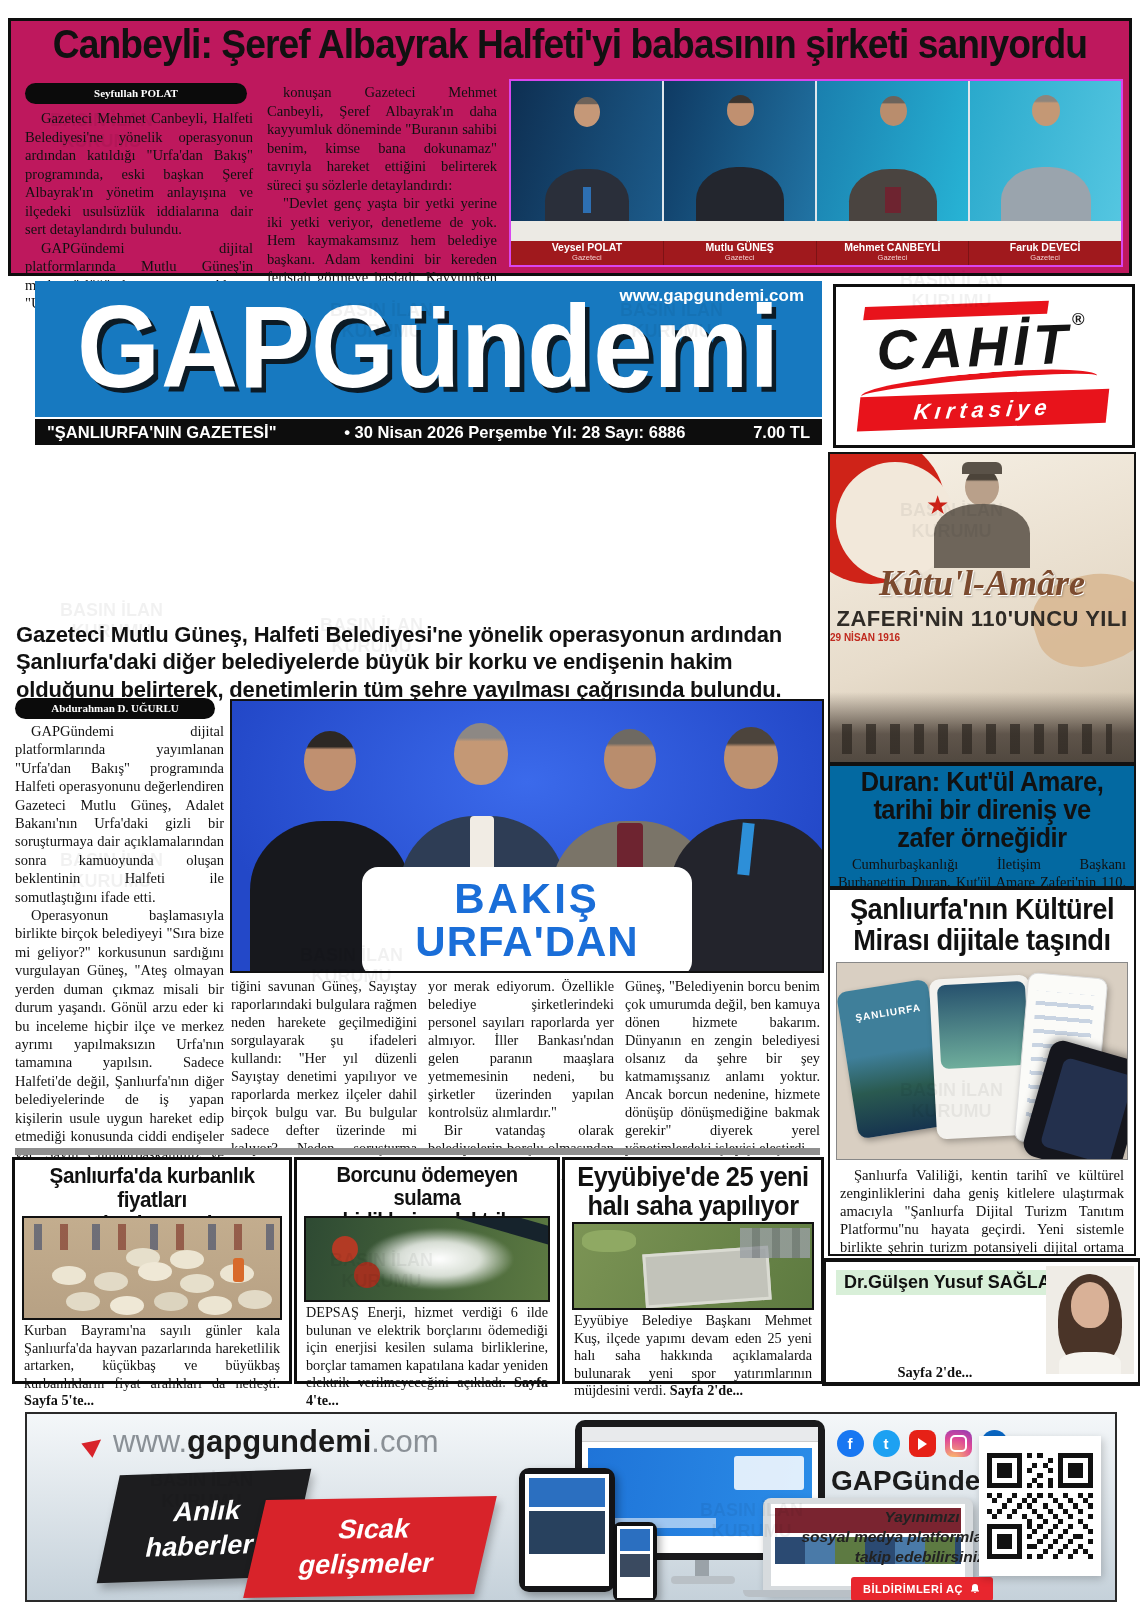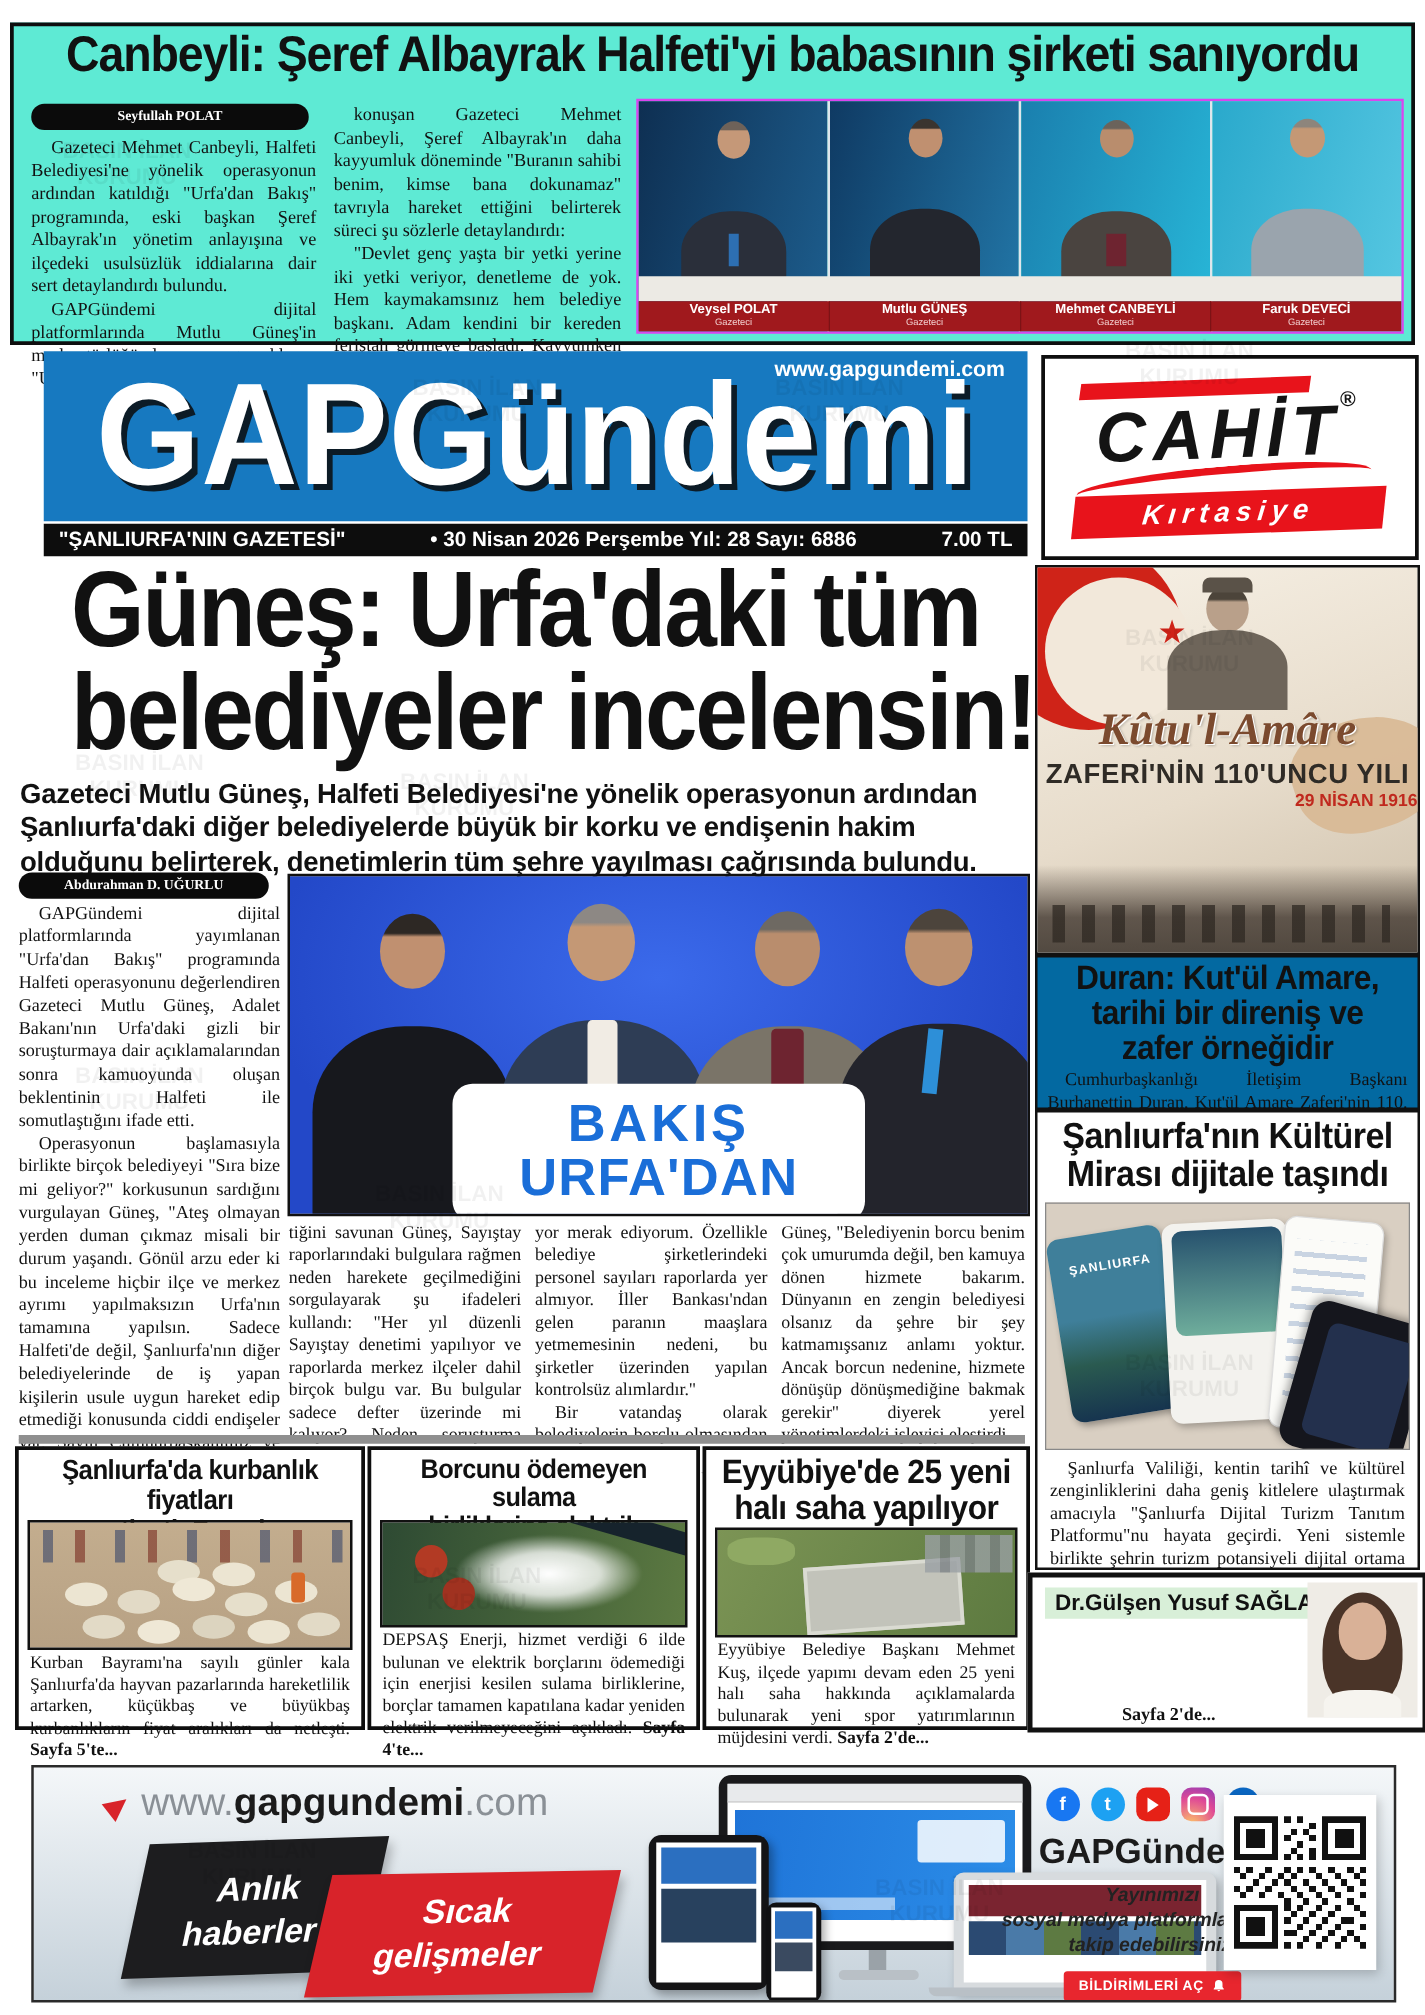--- a/index.html
+++ b/index.html
@@ -55,21 +55,21 @@
     <span class="wm" style="left:900px;top:1080px;">BASIN İLAN
 KURUMU</span>
     <span class="wm" style="left:330px;top:1250px;">BASIN İLAN
 KURUMU</span>
     <span class="wm" style="left:150px;top:1470px;">BASIN İLAN
 KURUMU</span>
     <span class="wm" style="left:700px;top:1500px;">BASIN İLAN
 KURUMU</span>
   </div>
 
-  <div class="abs box" style="left:8px;top:18px;width:1118px;height:252px;background:#5eead4;">
+  <div class="abs box" style="left:8px;top:18px;width:1118px;height:252px;background:#be185d;">
     <div class="abs cond" style="left:0;right:0;top:1px;font-size:40px;letter-spacing:-1px;">
       <span class="scx" style="transform:scaleX(.93);text-align:center;">Canbeyli: Şeref Albayrak Halfeti'yi babasının şirketi sanıyordu</span>
     </div>
     <div class="abs pill" style="left:14px;top:62px;width:222px;">Seyfullah POLAT</div>
     <div class="abs just" style="left:14px;top:88px;width:228px;font-size:14.6px;line-height:1.27;">
       <p class="ind">Gazeteci Mehmet Canbeyli, Halfeti Belediyesi'ne yönelik operasyonun ardından katıldığı "Urfa'dan Bakış" programında, eski başkan Şeref Albayrak'ın yönetim anlayışına ve ilçedeki usulsüzlük iddialarına dair sert detaylandırdı bulundu.</p>
       <p class="ind">GAPGündemi dijital platformlarında Mutlu Güneş'in moderatörlüğünde gerçekleşen "Urfa'dan Bakış" programında</p>
     </div>
     <div class="abs just" style="left:256px;top:62px;width:230px;font-size:14.6px;line-height:1.27;">
       <p class="ind">konuşan Gazeteci Mehmet Canbeyli, Şeref Albayrak'ın daha kayyumluk döneminde "Buranın sahibi benim, kimse bana dokunamaz" tavrıyla hareket ettiğini belirterek süreci şu sözlerle detaylandırdı:</p>
@@ -133,24 +133,20 @@
     <div class="abs" style="left:0;right:0;top:0;bottom:0;transform:rotate(-2deg);">
       <div class="abs" style="left:10%;top:16px;width:62%;height:13px;background:#e8131b;transform:skewX(-10deg);"></div>
       <div class="abs cond" style="left:0;right:0;top:26px;text-align:center;font-style:italic;font-size:56px;letter-spacing:5px;color:#141414;">
         <span>CAHİT</span><sup style="font-size:17px;vertical-align:38px;">®</sup>
       </div>
       <div class="abs" style="left:8%;top:86px;width:80%;height:20px;border-top:6px solid #e8131b;border-radius:100% 100% 0 0/100% 100% 0 0;transform:rotate(-3deg);"></div>
       <div class="abs cond" style="left:7%;top:106px;width:84%;height:34px;background:#e8131b;transform:skewX(-8deg);color:#fff;font-style:italic;font-size:22px;letter-spacing:5px;text-align:center;line-height:34px;">Kırtasiye</div>
     </div>
   </div>
 
-  <div class="abs cond" style="left:8px;top:447px;width:814px;font-size:86px;letter-spacing:-2px;line-height:82px;">
-    <span class="scx" style="transform:scaleX(.88);text-align:center;">Güneş: Urfa'daki tüm</span>
-    <span class="scx" style="transform:scaleX(.88);text-align:center;">belediyeler incelensin!</span>
-  </div>
   <div class="abs cond" style="left:16px;top:621px;width:806px;font-size:22px;line-height:1.24;letter-spacing:-.2px;">Gazeteci Mutlu Güneş, Halfeti Belediyesi'ne yönelik operasyonun ardından Şanlıurfa'daki diğer belediyelerde büyük bir korku ve endişenin hakim olduğunu belirterek, denetimlerin tüm şehre yayılması çağrısında bulundu.</div>
 
   <div class="abs pill" style="left:15px;top:698px;width:200px;">Abdurahman D. UĞURLU</div>
   <div class="abs just" style="left:15px;top:722px;width:209px;font-size:14.5px;line-height:1.27;">
     <p class="ind">GAPGündemi dijital platformlarında yayımlanan "Urfa'dan Bakış" programında Halfeti operasyonunu değerlendiren Gazeteci Mutlu Güneş, Adalet Bakanı'nın Urfa'daki gizli bir soruşturmaya dair açıklamalarından sonra kamuoyunda oluşan beklentinin Halfeti ile somutlaştığını ifade etti.</p>
     <p class="ind">Operasyonun başlamasıyla birlikte birçok belediyeyi "Sıra bize mi geliyor?" korkusunun sardığını vurgulayan Güneş, "Ateş olmayan yerden duman çıkmaz misali bir durum yaşandı. Gönül arzu eder ki bu inceleme hiçbir ilçe ve merkez ayrımı yapılmaksızın Urfa'nın tamamına yapılsın. Sadece Halfeti'de değil, Şanlıurfa'nın diğer belediyelerinde de iş yapan kişilerin usule uygun hareket edip etmediği konusunda ciddi endişeler var. Sayın Cumhurbaşkanımız ve Adalet Bakanımızdan bu hassasiyeti Urfa'nın geneli için göstermelerini istirham ediyoruz" dedi.</p>
     <p class="ind">Belediyelerin şeffaf olması gerek-</p>
   </div>
 
   <div class="abs" style="left:230px;top:699px;width:590px;height:270px;border:2px solid #111;background:radial-gradient(ellipse at 50% 30%,#3b6aeb,#2348c8 75%);overflow:hidden;">
@@ -232,21 +228,21 @@
   <div class="abs" style="left:828px;top:452px;width:304px;height:308px;border:2px solid #111;background:linear-gradient(160deg,#f7f1e6 0%,#e7dccb 55%,#cdbfa9 100%);overflow:hidden;">
     <span class="abs" style="left:-34px;top:-20px;width:150px;height:150px;border-radius:50%;background:#cf2318;"></span>
     <span class="abs" style="left:6px;top:8px;width:118px;height:118px;border-radius:50%;background:#f2e8da;"></span>
     <span class="abs" style="left:96px;top:36px;color:#cf2318;font-size:26px;">★</span>
     <span class="p-head" style="left:50%;top:14px;width:34px;height:38px;margin-left:-17px;background:linear-gradient(#4c443a 30%,#b9a08a 36%);"></span>
     <span class="abs" style="left:50%;top:8px;width:40px;height:12px;margin-left:-20px;background:#5a5248;border-radius:6px 6px 0 0;"></span>
     <span class="p-body" style="left:50%;top:50px;width:96px;height:64px;margin-left:-48px;background:#6e655a;"></span>
     <span class="abs" style="right:-20px;top:120px;width:120px;height:90px;background:#d8b894;border-radius:40% 60% 50% 50%;transform:rotate(-18deg);opacity:.9;"></span>
     <div class="abs" style="left:0;right:0;top:108px;text-align:center;font-family:'Liberation Serif',serif;font-weight:bold;font-style:italic;font-size:36px;color:#7b4a2e;text-shadow:1px 1px 0 #fff,2px 2px 2px #0003;">Kûtu'l-Amâre</div>
     <div class="abs cond" style="left:0;right:0;top:152px;text-align:center;font-size:22px;color:#2f2b26;letter-spacing:.5px;">ZAFERİ'NİN 110'UNCU YILI</div>
-    <div class="abs cond" style="left:0;right:0;top:178px;text-align:right;font-size:14px;color:#c0291e;">29 NİSAN 1916</div>
+    <div class="abs cond" style="left:0;right:0;top:178px;text-align:left;font-size:10px;color:#c0291e;">29 NİSAN 1916</div>
     <span class="abs" style="left:0;right:0;bottom:0;height:70px;background:linear-gradient(transparent,#4a4038d9 60%,#3a322bd9);"></span>
     <span class="abs" style="left:12px;bottom:8px;width:270px;height:30px;background:repeating-linear-gradient(90deg,#2e2822 0 10px,transparent 10px 24px);opacity:.75;"></span>
   </div>
 
   <div class="abs" style="left:828px;top:764px;width:304px;height:120px;border:2px solid #111;background:#0369a1;">
     <div class="bhead" style="font-size:27px;margin-top:2px;line-height:1.04;">
       <div>Duran: Kut'ül Amare,</div>
       <div>tarihi bir direniş ve</div>
       <div>zafer örneğidir</div>
     </div>

